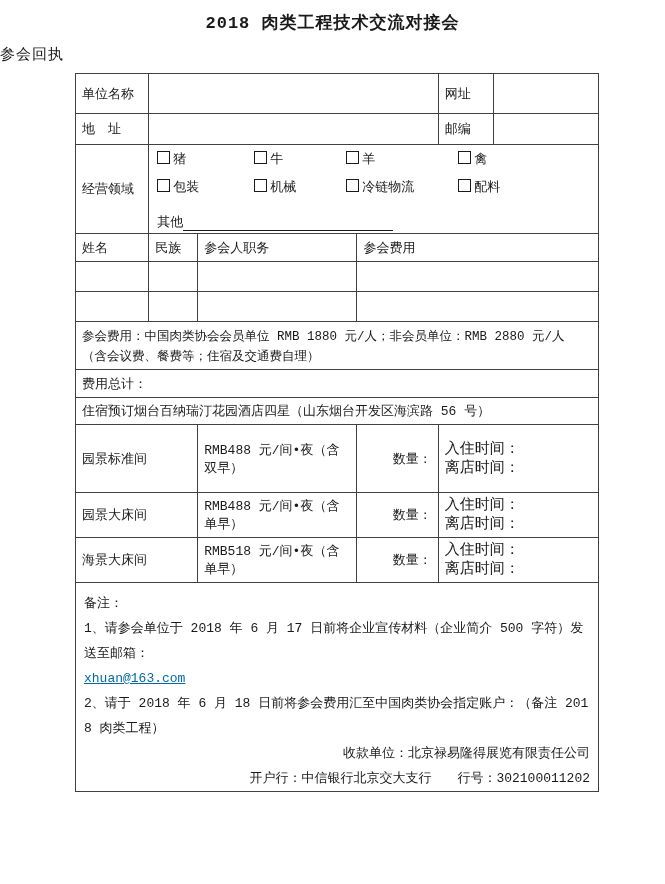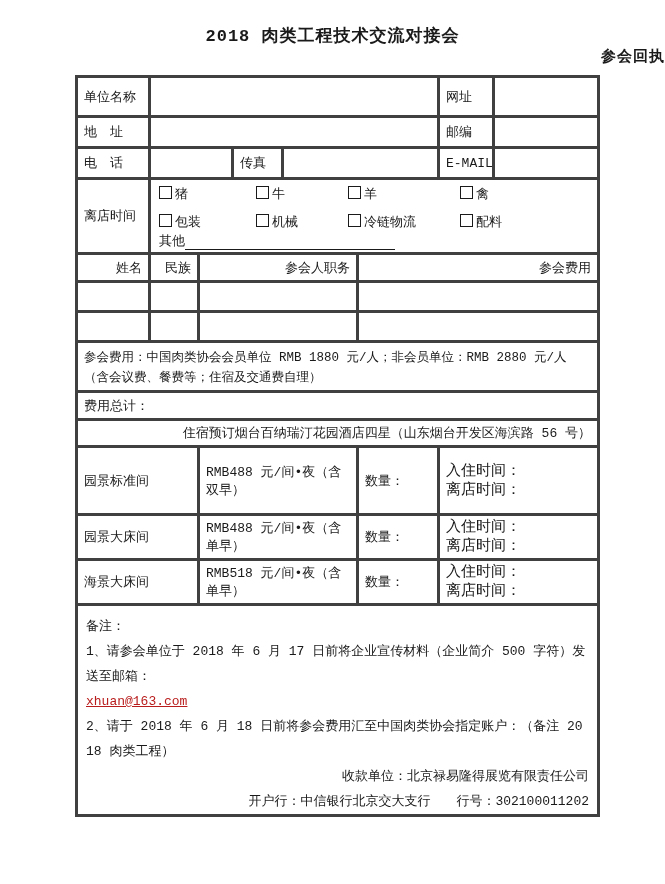--- a/index.html
+++ b/index.html
@@ -3,37 +3,37 @@
 <meta charset="utf-8">
 <style>
   html,body{margin:0;padding:0;}
   body{
     width:665px;height:884px;background:#ffffff;color:#1a1a1a;
     font-family:"Liberation Mono","DejaVu Sans Mono","Liberation Serif",serif;
     position:relative;overflow:hidden;
   }
   .page-title{
     text-align:center;font-weight:bold;font-size:17px;
-    padding-top:24px;letter-spacing:1px;
+    padding-top:11px;letter-spacing:1px;
   }
   .page-subtitle{
-    text-align:right;font-weight:bold;font-size:15px;
-    letter-spacing:1px;
+    text-align:left;font-weight:normal;font-size:15px;
+    margin-top:11px;letter-spacing:1px;
   }
   table.form{
     border-collapse:collapse;table-layout:fixed;
     width:524px;margin:9px 0 0 75px;
   }
   td{
-    border:3px solid #404040;font-size:13px;
+    border:1px solid #404040;font-size:13px;
     padding:2px 6px;vertical-align:middle;
     overflow:hidden;word-break:break-all;
   }
   td.lab{white-space:nowrap;}
-  td.center{text-align:right;}
+  td.center{text-align:left;}
   tr.r-tall{height:40px;}
   tr.r-std{height:31px;}
   tr.r-scope{height:72px;}
   tr.r-hdr{height:28px;}
   tr.r-blank{height:30px;}
   tr.r-fee{height:48px;}
   tr.r-total{height:28px;}
   tr.r-hhdr{height:27px;}
   tr.r-room1{height:68px;}
   tr.r-room{height:45px;}
@@ -42,31 +42,31 @@
   .opts-grid{
     display:grid;grid-template-columns:97px 92px 112px 1fr;
     row-gap:10px;padding:3px 0 0 2px;font-size:13px;
   }
   .opt{white-space:nowrap;}
   .cbx{
     display:inline-block;width:11px;height:11px;
     border:1px solid #1a1a1a;margin-right:3px;vertical-align:-1px;
     background:#fff;
   }
-  .other-row{margin-top:1px;padding-left:2px;}
+  .other-row{margin-top:17px;padding-left:2px;}
   .other-blank{
     display:inline-block;width:210px;height:14px;
     border-bottom:1px solid #1a1a1a;vertical-align:bottom;
   }
   .time-cell div{line-height:19px;font-size:15px;}
   .notes-cell{vertical-align:top;padding:8px 8px 0 8px;}
   .notes-cell div{line-height:25px;font-size:13px;}
   .notes-cell .indent{padding-left:46px;text-align:right;}
   .email-link{text-decoration:underline;cursor:pointer;}
-  .qty-cell{vertical-align:middle;}
+  .qty-cell{vertical-align:middle;text-align:right;}
 </style>
 </head>
 <body>
 
 <div class="page-title">2018 肉类工程技术交流对接会</div>
 <div class="page-subtitle">参会回执</div>
 
 <table class="form">
   <colgroup>
     <col style="width:73px">
@@ -88,31 +88,23 @@
   </tr>
 
   <tr class="r-std">
     <td class="lab">地　址</td>
     <td colspan="5"></td>
     <td class="lab">邮编</td>
     <td></td>
   </tr>
 
 
-  <tr class="r-std">
-    <td class="lab">电　话</td>
-    <td colspan="2"></td>
-    <td class="lab">传真</td>
-    <td colspan="2"></td>
-    <td class="lab">E-MAIL</td>
-    <td></td>
-  </tr>
 
   <tr class="r-scope">
-    <td class="lab">离店时间</td>
+    <td class="lab">经营领域</td>
     <td colspan="7" style="vertical-align:top;">
       <div class="opts-grid">
         <span class="opt"><span class="cbx"></span><span>猪</span></span>
         <span class="opt"><span class="cbx"></span><span>牛</span></span>
         <span class="opt"><span class="cbx"></span><span>羊</span></span>
         <span class="opt"><span class="cbx"></span><span>禽</span></span>
         <span class="opt"><span class="cbx"></span><span>包装</span></span>
         <span class="opt"><span class="cbx"></span><span>机械</span></span>
         <span class="opt"><span class="cbx"></span><span>冷链物流</span></span>
         <span class="opt"><span class="cbx"></span><span>配料</span></span>
@@ -185,21 +177,21 @@
     <td colspan="2" class="time-cell">
       <div>入住时间：</div>
       <div>离店时间：</div>
     </td>
   </tr>
 
   <tr class="r-notes">
     <td colspan="8" class="notes-cell">
       <div>备注：</div>
       <div>1、请参会单位于 2018 年 6 月 17 日前将企业宣传材料（企业简介 500 字符）发送至邮箱：</div>
-      <div><a class="email-link" style="color:#b91c1c;">xhuan@163.com</a></div>
+      <div><a class="email-link" style="color:#0369a1;">xhuan@163.com</a></div>
       <div>2、请于 2018 年 6 月 18 日前将参会费用汇至中国肉类协会指定账户：（备注 2018 肉类工程）</div>
       <div class="indent">收款单位：北京禄易隆得展览有限责任公司</div>
       <div class="indent">开户行：中信银行北京交大支行　　行号：302100011202</div>
 
     </td>
   </tr>
 </tbody>
   </table>
 
 </body></html>

